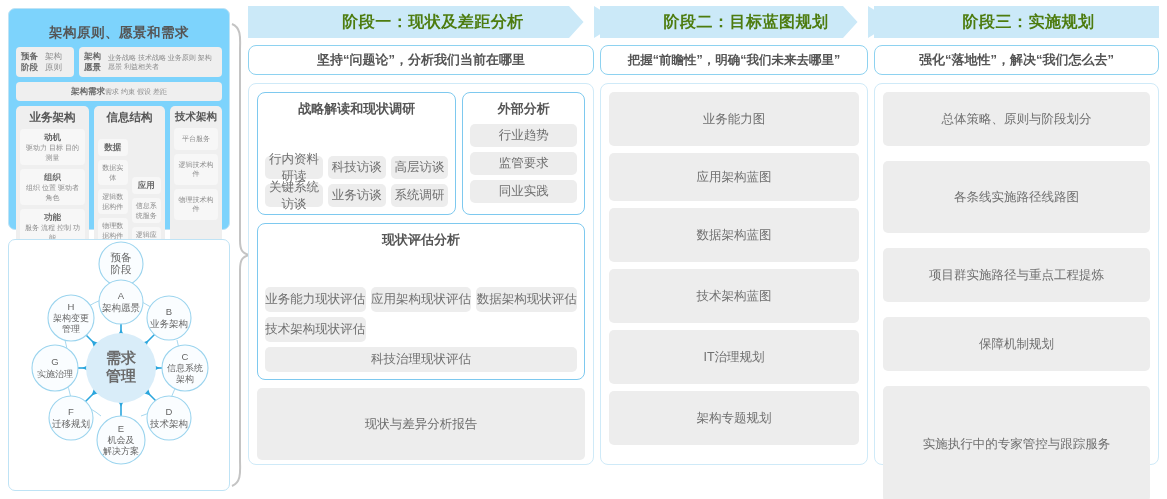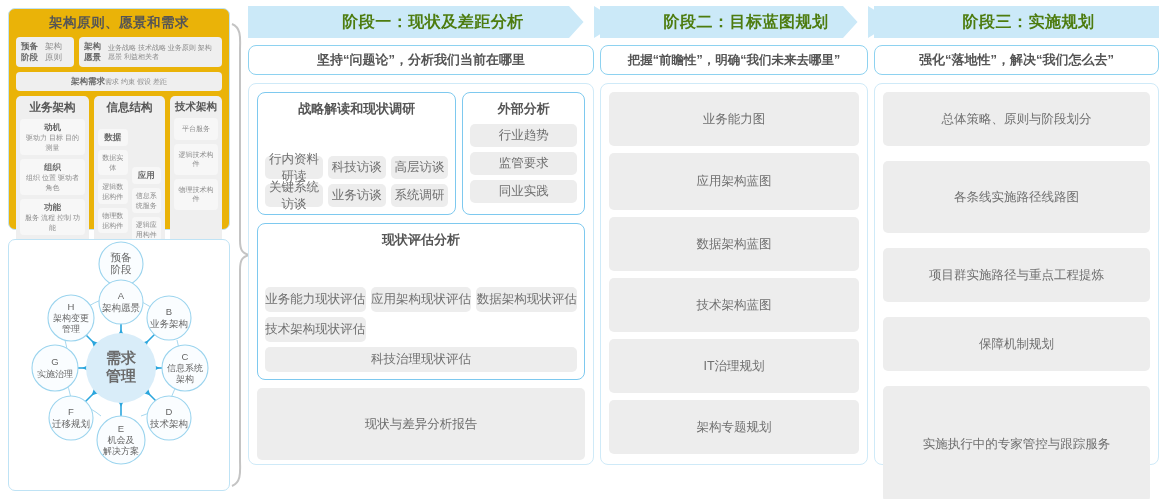--- a/index.html
+++ b/index.html
@@ -3,21 +3,21 @@
 <meta charset="utf-8">
 <style>
   html,body{margin:0;padding:0;background:#ffffff;}
   body{font-family:"Liberation Sans","DejaVu Sans",sans-serif;color:#4a4a4a;}
   #root{position:relative;width:1167px;height:499px;overflow:hidden;background:#fff;}
 
   
   .left-col{position:absolute;left:8px;top:8px;width:222px;height:483px;}
 
   .togaf-card{position:relative;width:222px;height:222px;border:1px solid #bfe3f5;
-    border-radius:7px;background:#eab308;box-sizing:border-box;padding:2px 7px;}
+    border-radius:7px;background:#7dd3fc;box-sizing:border-box;padding:12px 7px;}
   .sec-title{text-align:center;font-weight:bold;color:#555;font-size:13.5px;
     letter-spacing:.5px;margin:3px 0 5px;}
   .row{display:flex;gap:5px;}
   .minib{background:#efefef;border-radius:4px;padding:3px 2px;text-align:center;}
   .bt{font-weight:bold;color:#6a6a6a;font-size:8.5px;line-height:11px;}
   .bs{color:#8d8d8d;font-size:7px;line-height:9.5px;}
   .colhead{text-align:center;font-weight:bold;color:#555;font-size:11.5px;margin-bottom:4px;}
 
   .band{display:flex;gap:5px;margin-bottom:5px;}
   .band .lbl{background:#efefef;border-radius:4px;display:flex;align-items:center;
@@ -311,21 +311,21 @@
     <div class="ph-head">
       <div class="band-bg"></div>
       <div class="notch"></div>
       <div class="arrow"></div>
       <div class="ph-title">阶段二：目标蓝图规划</div>
     </div>
     <div class="ph-sub" style="font-size:12.5px;">把握“前瞻性”，明确“我们未来去哪里”</div>
     <div class="ph-body" style="height:382px;">
       <div class="stack" style="gap:7px;">
         <div class="pill" style="height:54px;">业务能力图</div>
-        <div class="pill" style="height:57px;">应用架构蓝图</div>
+        <div class="pill" style="height:48px;">应用架构蓝图</div>
         <div class="pill" style="height:54px;">数据架构蓝图</div>
         <div class="pill" style="height:54px;">技术架构蓝图</div>
         <div class="pill" style="height:54px;">IT治理规划</div>
         <div class="pill" style="height:54px;">架构专题规划</div>
       </div>
     </div>
   </div>
 
   <div class="phase" style="left:874px;width:285px;">
     <div class="ph-head">

